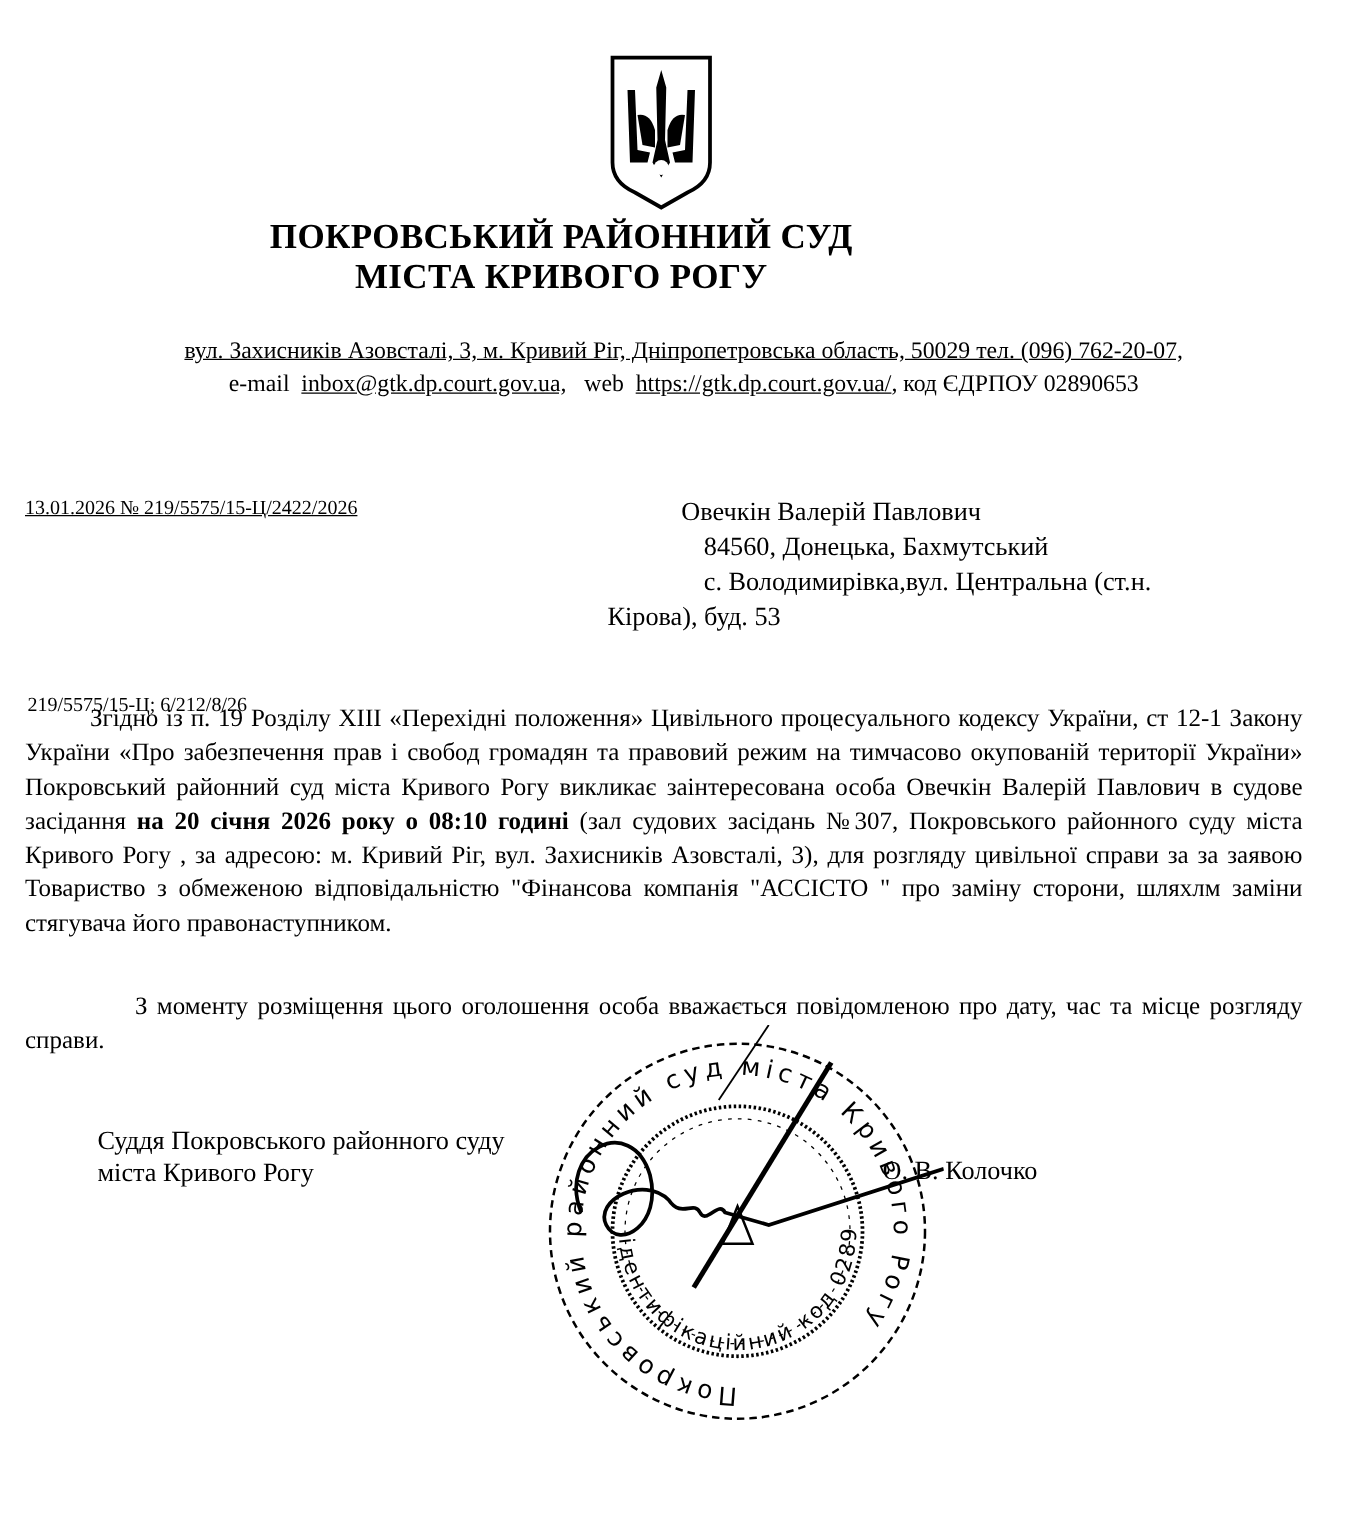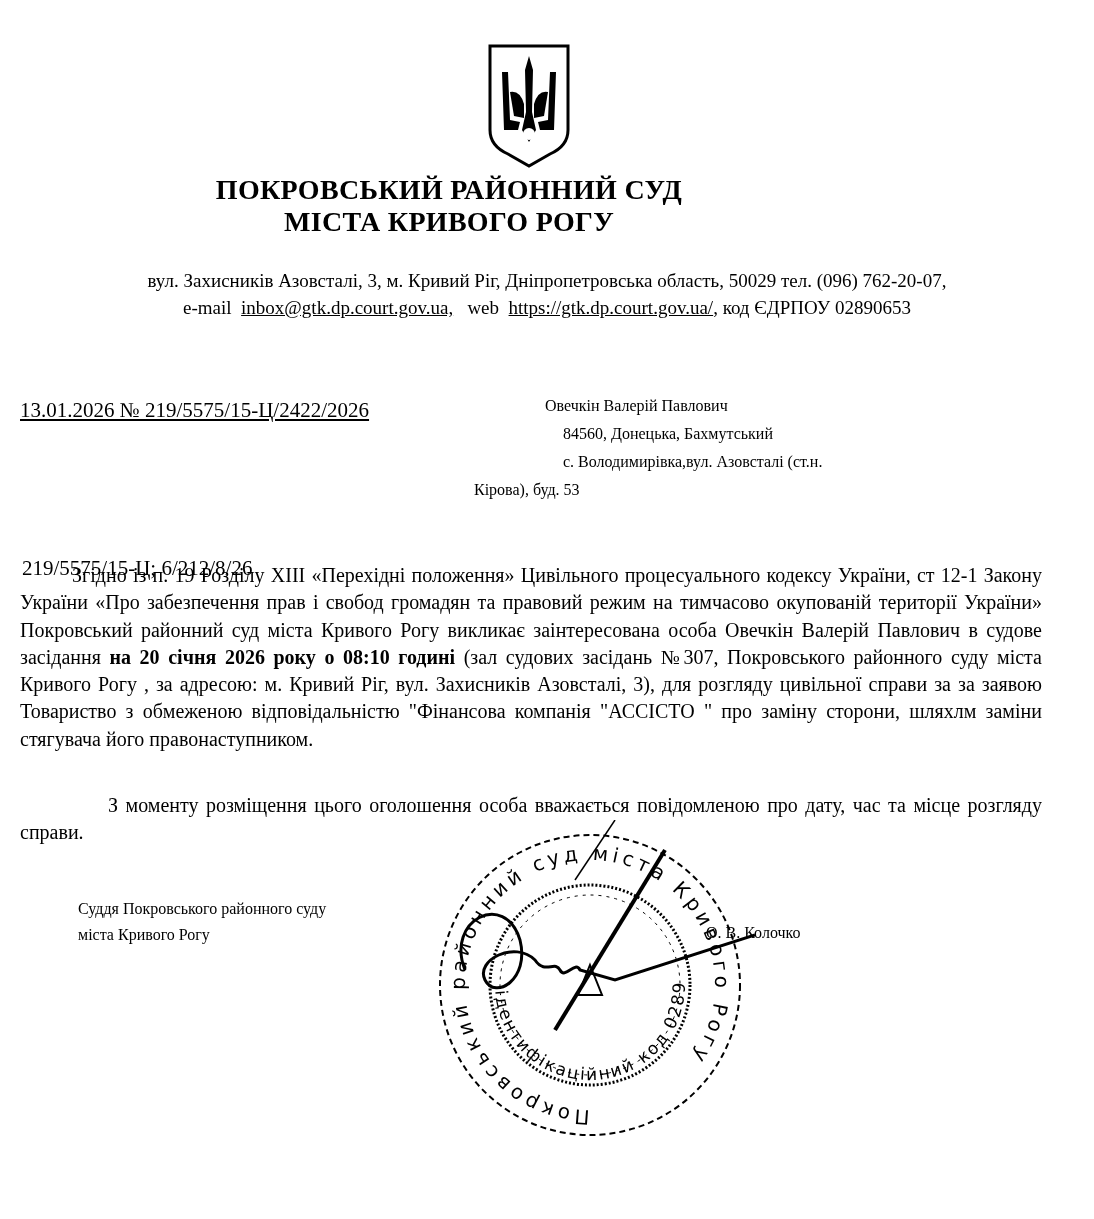--- a/index.html
+++ b/index.html
@@ -9,22 +9,22 @@
       color: #000;
     }
     .abs { position: absolute; }
     .emblem { left: 484px; top: 42px; width: 90px; height: 128px; }
     .title {
       left: 0; width: 898px; text-align: center;
       font-weight: bold; font-size: 28px; letter-spacing: 0.3px;
     }
     .addr { left: 0; width: 1094px; text-align: center; font-size: 19px; }
     .u { text-decoration: underline; }
-    .f19 { font-size: 21px; }
-    .f20 { font-size: 16px; }
+    .f19 { font-size: 16px; }
+    .f20 { font-size: 21px; }
     .body-para {
       left: 20px; width: 1022px; font-size: 20px; line-height: 27.3px;
       text-align: justify; text-indent: 52px;
     }
     .b { font-weight: bold; }
     .stamp { left: 425px; top: 820px; width: 330px; height: 320px; }
   </style>
 </head>
 <body>
 
@@ -34,34 +34,34 @@
   <path d="M18 30 L24 30 L26 78 L36 80 L34 88 L20 88 Z" fill="#000"></path>
   <path d="M72 30 L66 30 L64 78 L54 80 L56 88 L70 88 Z" fill="#000"></path>
   <path d="M26 50 Q36 48 40 62 L40 76 L30 74 Z" fill="#000"></path>
   <path d="M64 50 Q54 48 50 62 L50 76 L60 74 Z" fill="#000"></path>
   <circle cx="45" cy="92" r="6" fill="#fff"></circle>
 </svg>
 
 <div class="abs title" style="top:174px;">ПОКРОВСЬКИЙ РАЙОННИЙ СУД</div>
 <div class="abs title" style="top:206px;">МІСТА КРИВОГО РОГУ</div>
 
-<div class="abs addr" style="top:270px;">вул. Захисників Азовсталі, 3, м. Кривий Ріг,  Дніпропетровська область, 50029 тел. (096) 762-20-07,</div>
+<div class="abs addr" style="top:270px;text-decoration:underline;">вул. Захисників Азовсталі, 3, м. Кривий Ріг,  Дніпропетровська область, 50029 тел. (096) 762-20-07,</div>
 <div class="abs addr" style="top:297px;">
   <span>e-mail</span>&nbsp;
   <span class="u">inbox@gtk.dp.court.gov.ua,</span>&nbsp;&nbsp;
   <span>web</span>&nbsp;
   <span class="u">https://gtk.dp.court.gov.ua/</span><span>, код ЄДРПОУ 02890653</span>
 </div>
 
 <div class="abs f19 u" style="left:20px; top:398px;">13.01.2026 №  219/5575/15-Ц/2422/2026</div>
 
 <div class="abs f20" style="left:545px; top:397px;">Овечкін Валерій Павлович</div>
 <div class="abs f20" style="left:563px; top:425px;">84560,  Донецька,  Бахмутський</div>
-<div class="abs f20" style="left:563px; top:453px;">с. Володимирівка,вул. Азовсталі (ст.н.</div>
-<div class="abs f20" style="left:474px; top:481px;">Кірова), буд. 53</div>
+<div class="abs f20" style="left:563px; top:453px;">с. Володимирівка,вул. Центральна (ст.н.</div>
+<div class="abs f20" style="left:486px; top:481px;">Кірова), буд. 53</div>
 
 <div class="abs f19" style="left:22px; top:512px;margin-top:44px;">219/5575/15-Ц; 6/212/8/26</div>
 
 <div class="abs body-para" style="top:562px;">
   <span>Згідно із п. 19 Розділу XIII «Перехідні положення» Цивільного процесуального кодексу України,  ст 12-1 Закону України «Про забезпечення прав і свобод громадян та правовий режим на тимчасово окупованій території України» Покровський районний суд міста Кривого Рогу   викликає заінтересована особа Овечкін Валерій Павлович в судове засідання </span><span class="b">на 20 січня 2026 року о 08:10 годині</span><span> (зал судових засідань №307, Покровського районного суду міста Кривого Рогу , за адресою: м. Кривий Ріг, вул. Захисників Азовсталі, 3), для розгляду цивільної справи за за заявою Товариство з обмеженою відповідальністю "Фінансова компанія "АССІСТО " про заміну сторони, шляхлм заміни стягувача його правонаступником.</span>
 </div>
 <div class="abs body-para" style="top:780px; text-indent:88px;margin-top:12px;">З моменту розміщення цього оголошення особа вважається повідомленою про дату, час та місце розгляду справи.</div>
 
 <div class="abs f20" style="left:78px; top:900px;">Суддя  Покровського районного суду</div>
 <div class="abs f20" style="left:78px; top:926px;">міста Кривого Рогу</div>

